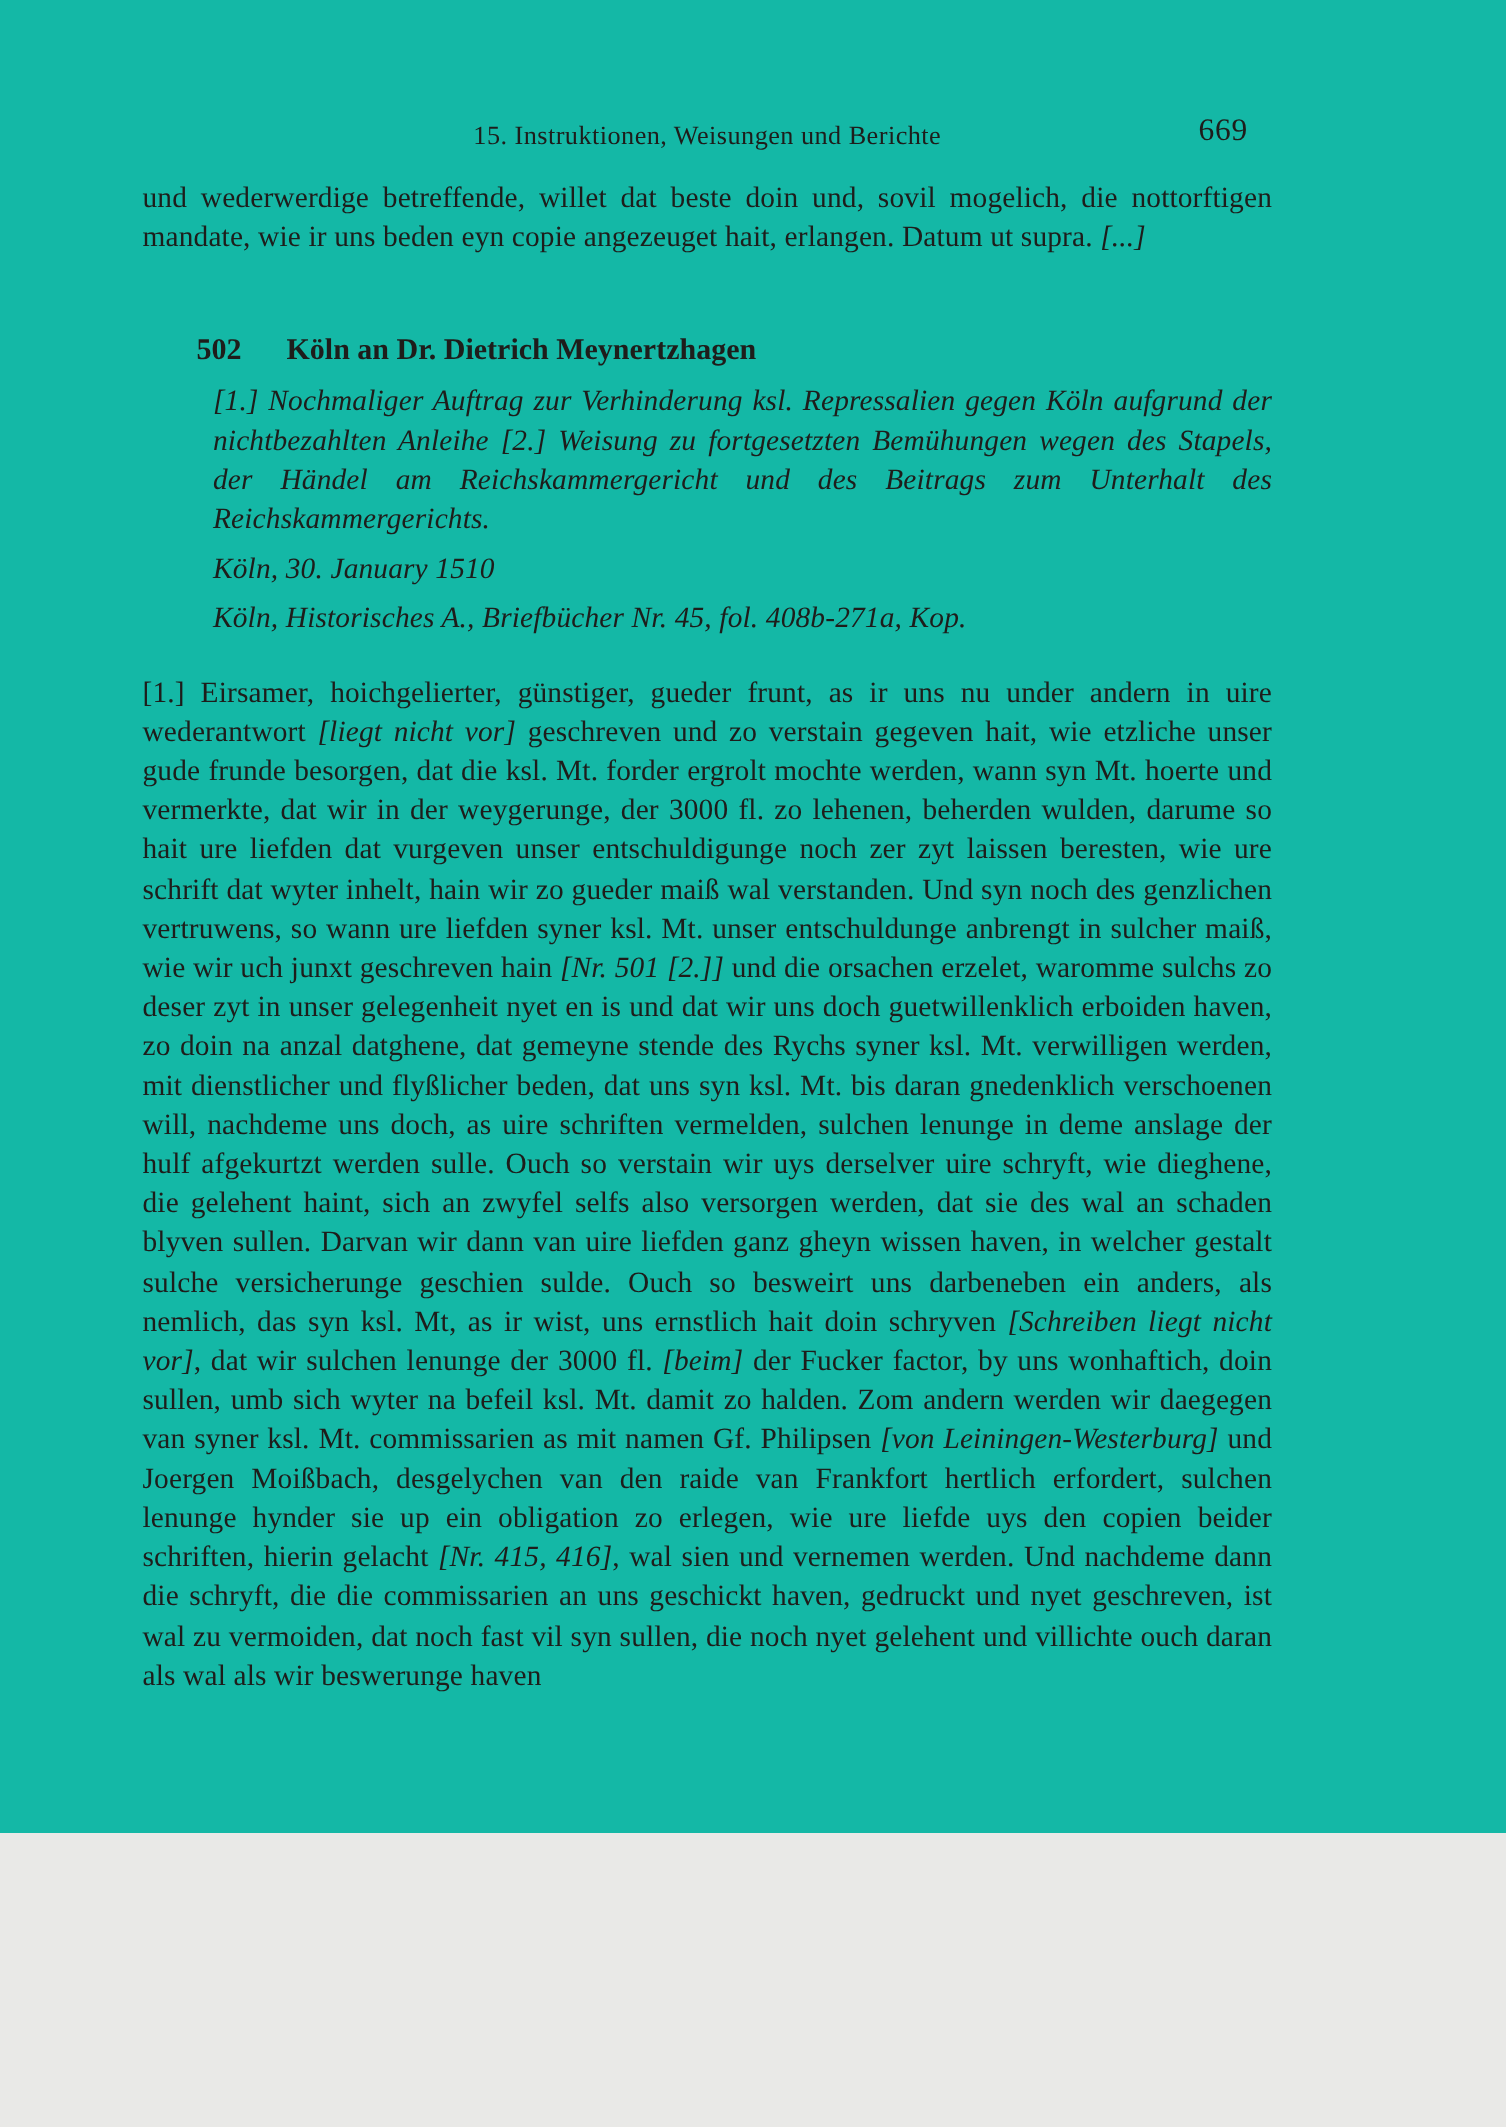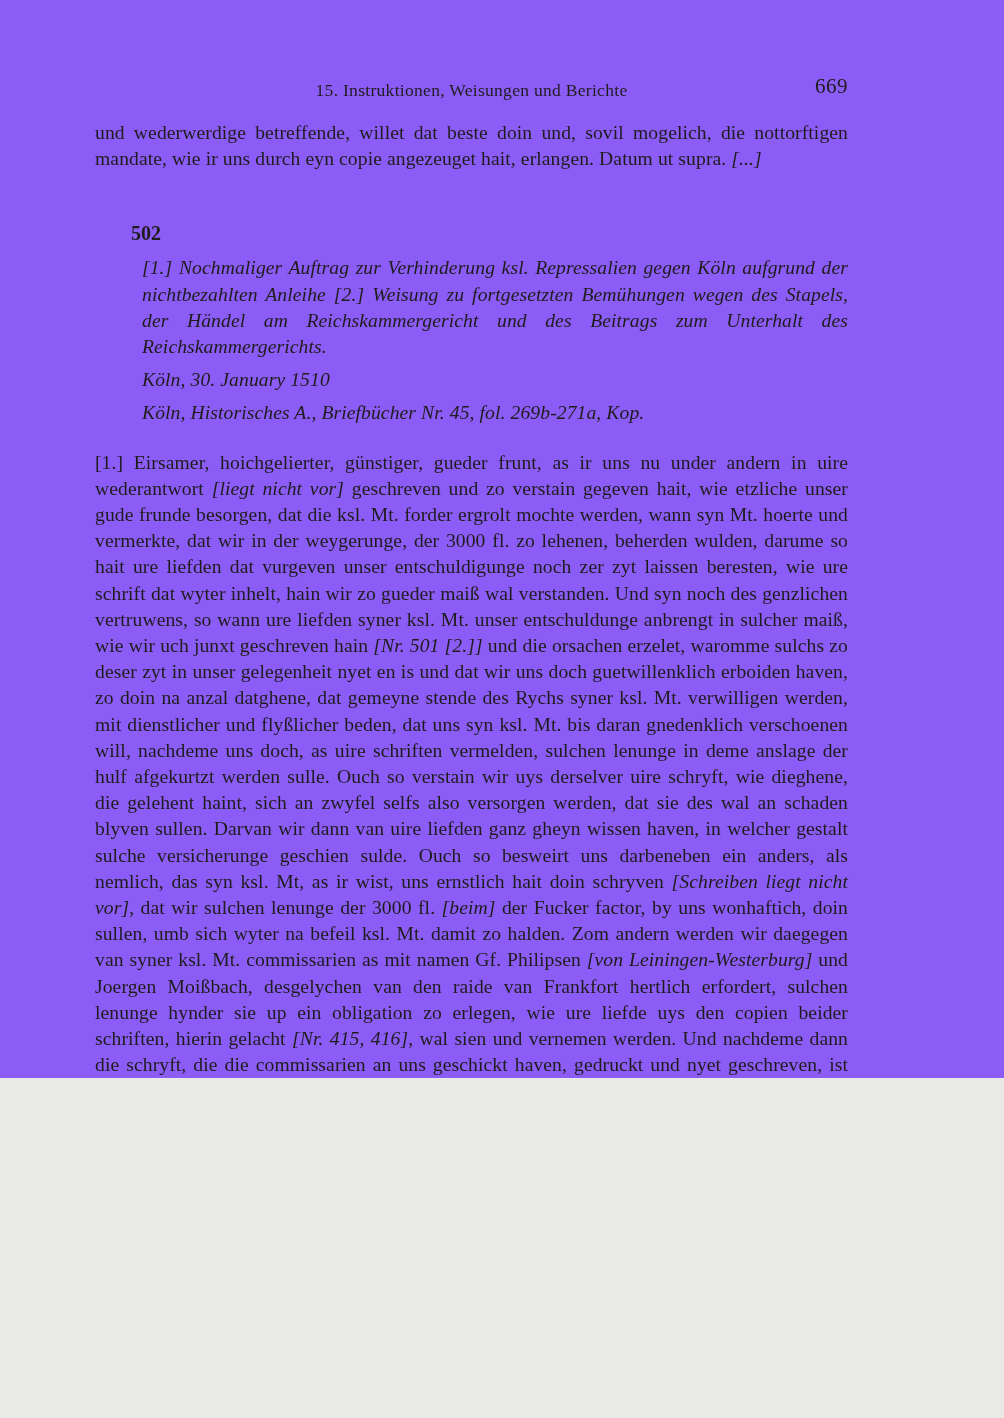--- a/index.html
+++ b/index.html
@@ -1,22 +1,22 @@
 <!DOCTYPE html>
 <html><head>
 <meta charset="utf-8">
 <style>
   * { margin: 0; padding: 0; box-sizing: border-box; }
   html, body { background: #e9e9e7; }
   .page {
     position: relative;
     width: 1004px;
-    height: 1078px;
+    height: 1222px;
     margin: 0 auto;
-    background: #8b5cf6;
+    background: #14b8a6;
     font-family: "Liberation Serif", serif;
     color: #1e1d1b;
     overflow: hidden;
     text-decoration: underline;
   }
   .content {
     position: absolute;
     left: 95px;
     top: 78px;
     width: 753px;
@@ -27,21 +27,21 @@
     font-size: 17.5px;
     line-height: 24px;
   }
   .head-title {
     display: block;
     text-align: center;
     letter-spacing: 0.3px;
   }
   .page-number {
     position: absolute;
-    right: 0;
+    right: 16px;
     top: -4px;
     font-size: 21px;
     letter-spacing: 0.5px;
   }
   .body-text {
     font-size: 19.6px;
     line-height: 26.2px;
     text-align: justify;
     letter-spacing: 0.1px;
   }
@@ -78,32 +78,33 @@
 <body>
 
 <div class="page">
   <div class="content">
 
     <header class="running-head">
       <span class="head-title">15. Instruktionen, Weisungen und Berichte</span>
       <span class="page-number">669</span>
     </header>
 
-    <p class="body-text continuation"><span>und wederwerdige betreffende, willet dat beste doin und, sovil mogelich, die nottorftigen mandate, wie ir uns durch eyn copie angezeuget hait, erlangen. Datum ut supra. </span><span class="italic">[...]</span></p>
+    <p class="body-text continuation"><span>und wederwerdige betreffende, willet dat beste doin und, sovil mogelich, die nottorftigen mandate, wie ir uns beden eyn copie angezeuget hait, erlangen. Datum ut supra. </span><span class="italic">[...]</span></p>
 
     <section class="entry">
 
       <div class="entry-heading">
         <span class="entry-number">502</span>
+        <h2 class="entry-title">Köln an Dr. Dietrich Meynertzhagen</h2>
       </div>
 
       <div class="entry-meta">
         <p class="summary">[1.] Nochmaliger Auftrag zur Verhinderung ksl. Repressalien gegen Köln aufgrund der nichtbezahlten Anleihe [2.] Weisung zu fortgesetzten Bemühungen wegen des Stapels, der Händel am Reichskammergericht und des Beitrags zum Unterhalt des Reichskammergerichts.</p>
         <p class="dateline">Köln, 30. January 1510</p>
-        <p class="source">Köln, Historisches A., Briefbücher Nr. 45, fol. 269b-271a, Kop.</p>
+        <p class="source">Köln, Historisches A., Briefbücher Nr. 45, fol. 408b-271a, Kop.</p>
       </div>
 
       <p class="body-text entry-body"><span>[1.] Eirsamer, hoichgelierter, günstiger, gueder frunt, as ir uns nu under andern in uire wederantwort </span><span class="italic">[liegt nicht vor]</span><span> geschreven und zo verstain gegeven hait, wie etzliche unser gude frunde besorgen, dat die ksl. Mt. forder ergrolt mochte werden, wann syn Mt. hoerte und vermerkte, dat wir in der weygerunge, der 3000 fl. zo lehenen, beherden wulden, darume so hait ure liefden dat vurgeven unser entschuldigunge noch zer zyt laissen beresten, wie ure schrift dat wyter inhelt, hain wir zo gueder maiß wal verstanden. Und syn noch des genzlichen vertruwens, so wann ure liefden syner ksl. Mt. unser entschuldunge anbrengt in sulcher maiß, wie wir uch junxt geschreven hain </span><span class="italic">[Nr. 501 [2.]]</span><span> und die orsachen erzelet, waromme sulchs zo deser zyt in unser gelegenheit nyet en is und dat wir uns doch guetwillenklich erboiden haven, zo doin na anzal datghene, dat gemeyne stende des Rychs syner ksl. Mt. verwilligen werden, mit dienstlicher und flyßlicher beden, dat uns syn ksl. Mt. bis daran gnedenklich verschoenen will, nachdeme uns doch, as uire schriften vermelden, sulchen lenunge in deme anslage der hulf afgekurtzt werden sulle. Ouch so verstain wir uys derselver uire schryft, wie dieghene, die gelehent haint, sich an zwyfel selfs also versorgen werden, dat sie des wal an schaden blyven sullen. Darvan wir dann van uire liefden ganz gheyn wissen haven, in welcher gestalt sulche versicherunge geschien sulde. Ouch so besweirt uns darbeneben ein anders, als nemlich, das syn ksl. Mt, as ir wist, uns ernstlich hait doin schryven </span><span class="italic">[Schreiben liegt nicht vor]</span><span>, dat wir sulchen lenunge der 3000 fl. </span><span class="italic">[beim]</span><span> der Fucker factor, by uns wonhaftich, doin sullen, umb sich wyter na befeil ksl. Mt. damit zo halden. Zom andern werden wir daegegen van syner ksl. Mt. commissarien as mit namen Gf. Philipsen </span><span class="italic">[von Leiningen-Westerburg]</span><span> und Joergen Moißbach, desgelychen van den raide van Frankfort hertlich erfordert, sulchen lenunge hynder sie up ein obligation zo erlegen, wie ure liefde uys den copien beider schriften, hierin gelacht </span><span class="italic">[Nr. 415, 416]</span><span>, wal sien und vernemen werden. Und nachdeme dann die schryft, die die commissarien an uns geschickt haven, gedruckt und nyet geschreven, ist wal zu vermoiden, dat noch fast vil syn sullen, die noch nyet gelehent und villichte ouch daran als wal als wir beswerunge haven</span></p>
 
     </section>
 
   </div>
 </div>
 
 </body></html>

